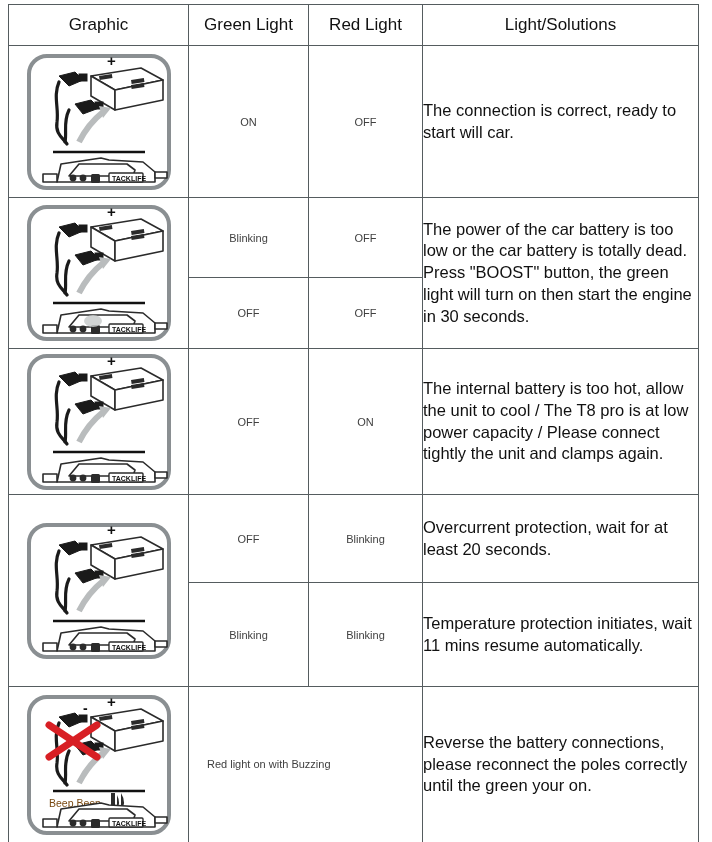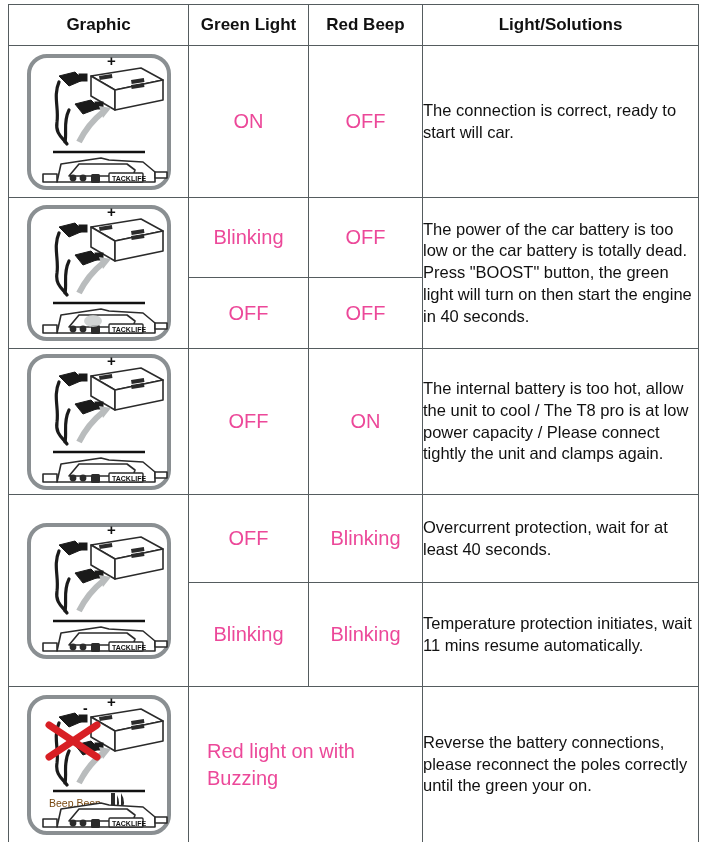--- a/index.html
+++ b/index.html
@@ -24,27 +24,27 @@
   }
   col.c-graphic{width:180px;}
   col.c-green{width:120px;}
   col.c-red{width:114px;}
   col.c-reason{width:276px;}
 
   .hdr{
     text-align:center;
     font-size:17px;
     height:40px;
-    font-weight:700;
+    font-weight:400;
     color:#111;
   }
   .state-cell{
     text-align:center;
-    font-size:20px;
-    color:#ec4899;
+    font-size:11px;
+    color:#404040;
   }
   .reason-cell{
     font-size:16.5px;
     line-height:1.32;
     padding:8px 10px 8px 14px;
     color:#111;
     text-align:left;
   }
   .graphic-cell{
     padding:6px 0;
@@ -63,21 +63,21 @@
     <colgroup>
       <col class="c-graphic">
         <col class="c-green">
         <col class="c-red">
         <col class="c-reason">
     </colgroup>
     <thead>
       <tr>
         <th class="hdr">Graphic</th>
         <th class="hdr">Green Light</th>
-        <th class="hdr">Red Beep</th>
+        <th class="hdr">Red Light</th>
         <th class="hdr">Light/Solutions</th>
       </tr>
     </thead>
     <tbody>
 
       <tr style="height:152px">
         <td class="graphic-cell">
           <svg class="gbox" width="152" height="140" viewBox="0 0 152 140">
             <rect x="6" y="4" width="140" height="132" rx="18" ry="18" fill="#fff" stroke="#8a8f92" stroke-width="4"></rect>
 
@@ -169,21 +169,21 @@
               <rect x="68" y="122" width="9" height="9" rx="1.5"></rect>
             </g>
             <rect class="tacklife-box" x="86" y="121" width="34" height="9" rx="1"></rect>
             <text x="89" y="128.5" font-size="7" font-weight="bold" fill="#111" font-family="'Liberation Sans',sans-serif">TACKLIFE</text>
 
             <ellipse cx="70" cy="118" rx="9" ry="6" fill="#c9cccd" opacity="0.85"></ellipse>
           </svg>
         </td>
         <td class="state-cell">Blinking</td>
         <td class="state-cell">OFF</td>
-        <td class="reason-cell" rowspan="2">The power of the car battery is too low or the car battery is totally dead. Press "BOOST" button, the green light will turn on then start the engine in 40 seconds.</td>
+        <td class="reason-cell" rowspan="2">The power of the car battery is too low or the car battery is totally dead. Press "BOOST" button, the green light will turn on then start the engine in 30 seconds.</td>
       </tr>
       <tr style="height:71px">
         <td class="state-cell">OFF</td>
         <td class="state-cell">OFF</td>
       </tr>
 
       <tr style="height:146px">
         <td class="graphic-cell">
           <svg class="gbox" width="152" height="140" viewBox="0 0 152 140">
             <rect x="6" y="4" width="140" height="132" rx="18" ry="18" fill="#fff" stroke="#8a8f92" stroke-width="4"></rect>
@@ -269,21 +269,21 @@
               <circle cx="50" cy="126" r="3.4"></circle>
               <circle cx="60" cy="126" r="3.4"></circle>
               <rect x="68" y="122" width="9" height="9" rx="1.5"></rect>
             </g>
             <rect class="tacklife-box" x="86" y="121" width="34" height="9" rx="1"></rect>
             <text x="89" y="128.5" font-size="7" font-weight="bold" fill="#111" font-family="'Liberation Sans',sans-serif">TACKLIFE</text>
           </svg>
         </td>
         <td class="state-cell">OFF</td>
         <td class="state-cell">Blinking</td>
-        <td class="reason-cell">Overcurrent protection, wait for at least 40 seconds.</td>
+        <td class="reason-cell">Overcurrent protection, wait for at least 20 seconds.</td>
       </tr>
       <tr style="height:104px">
         <td class="state-cell">Blinking</td>
         <td class="state-cell">Blinking</td>
         <td class="reason-cell">Temperature protection initiates, wait 11 mins resume automatically.</td>
       </tr>
 
       <tr style="height:156px">
         <td class="graphic-cell">
           <svg class="gbox" width="152" height="144" viewBox="0 0 152 144">

